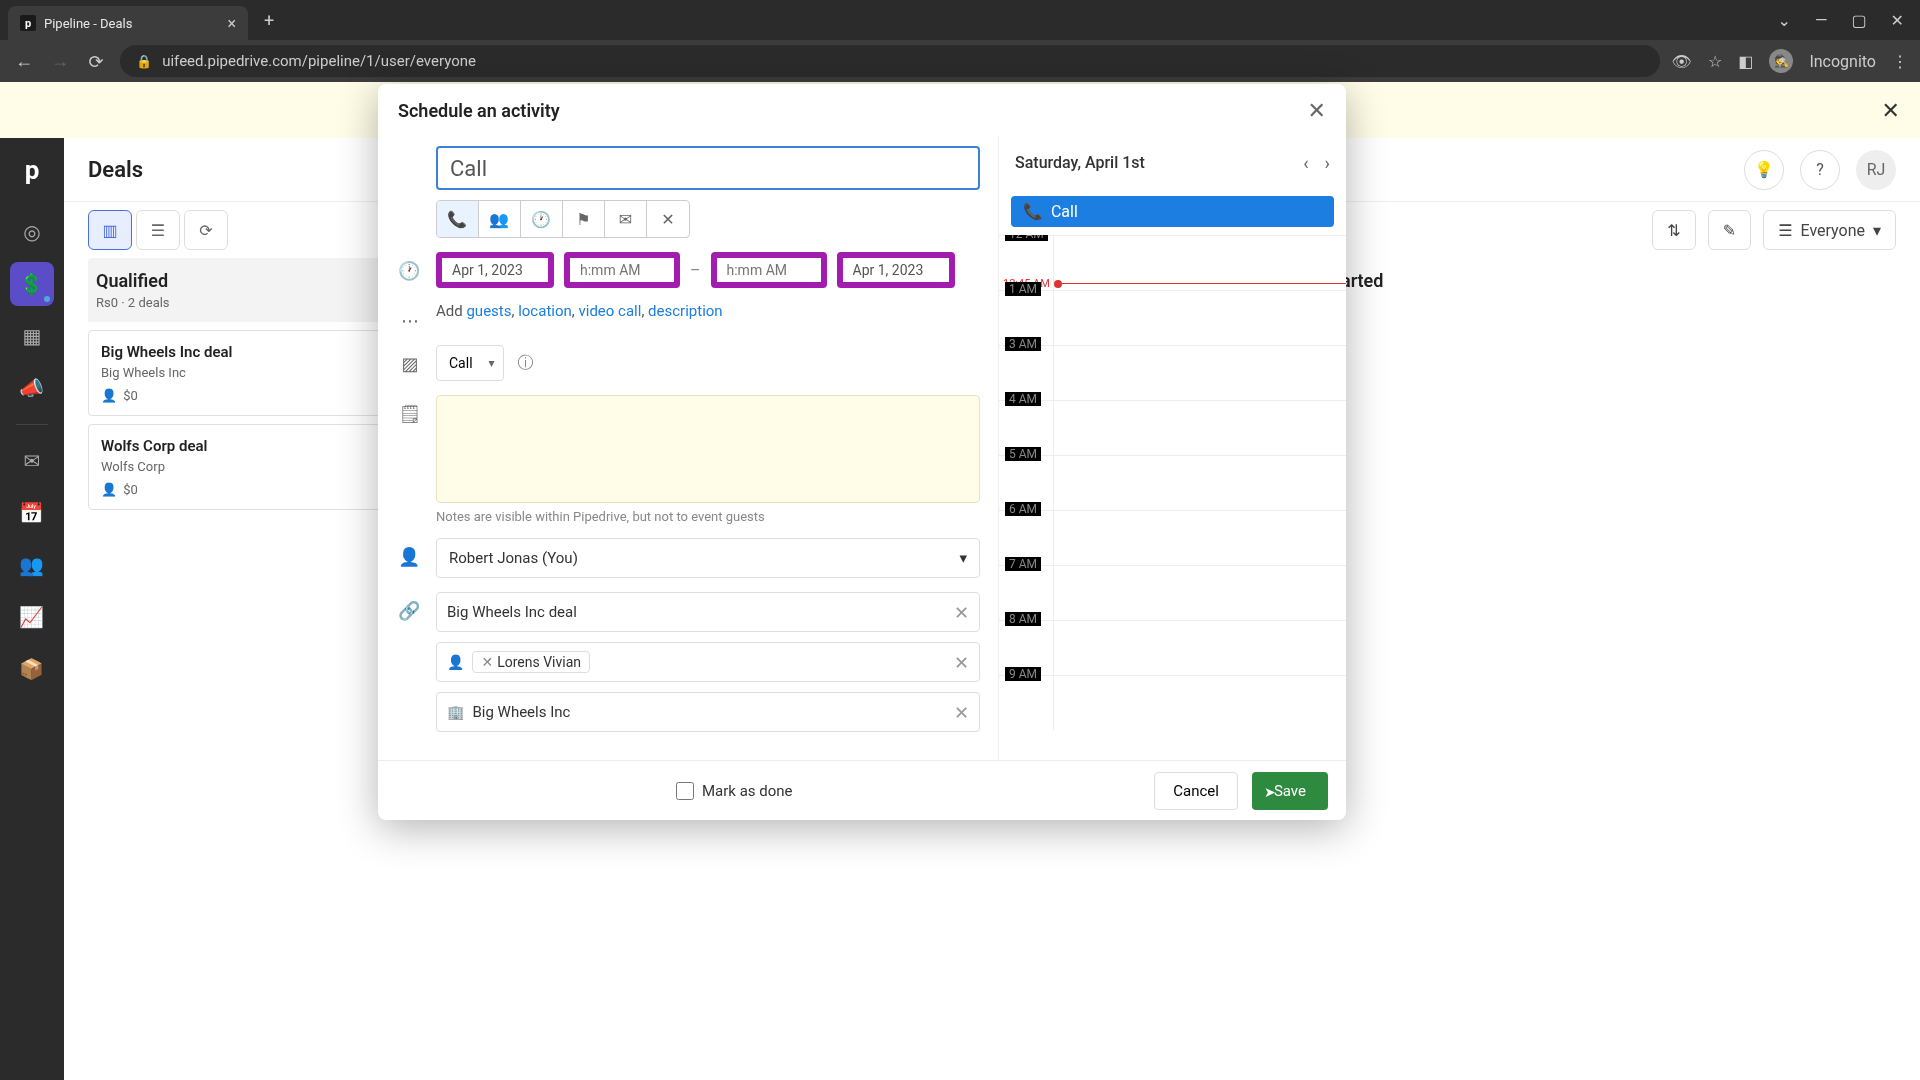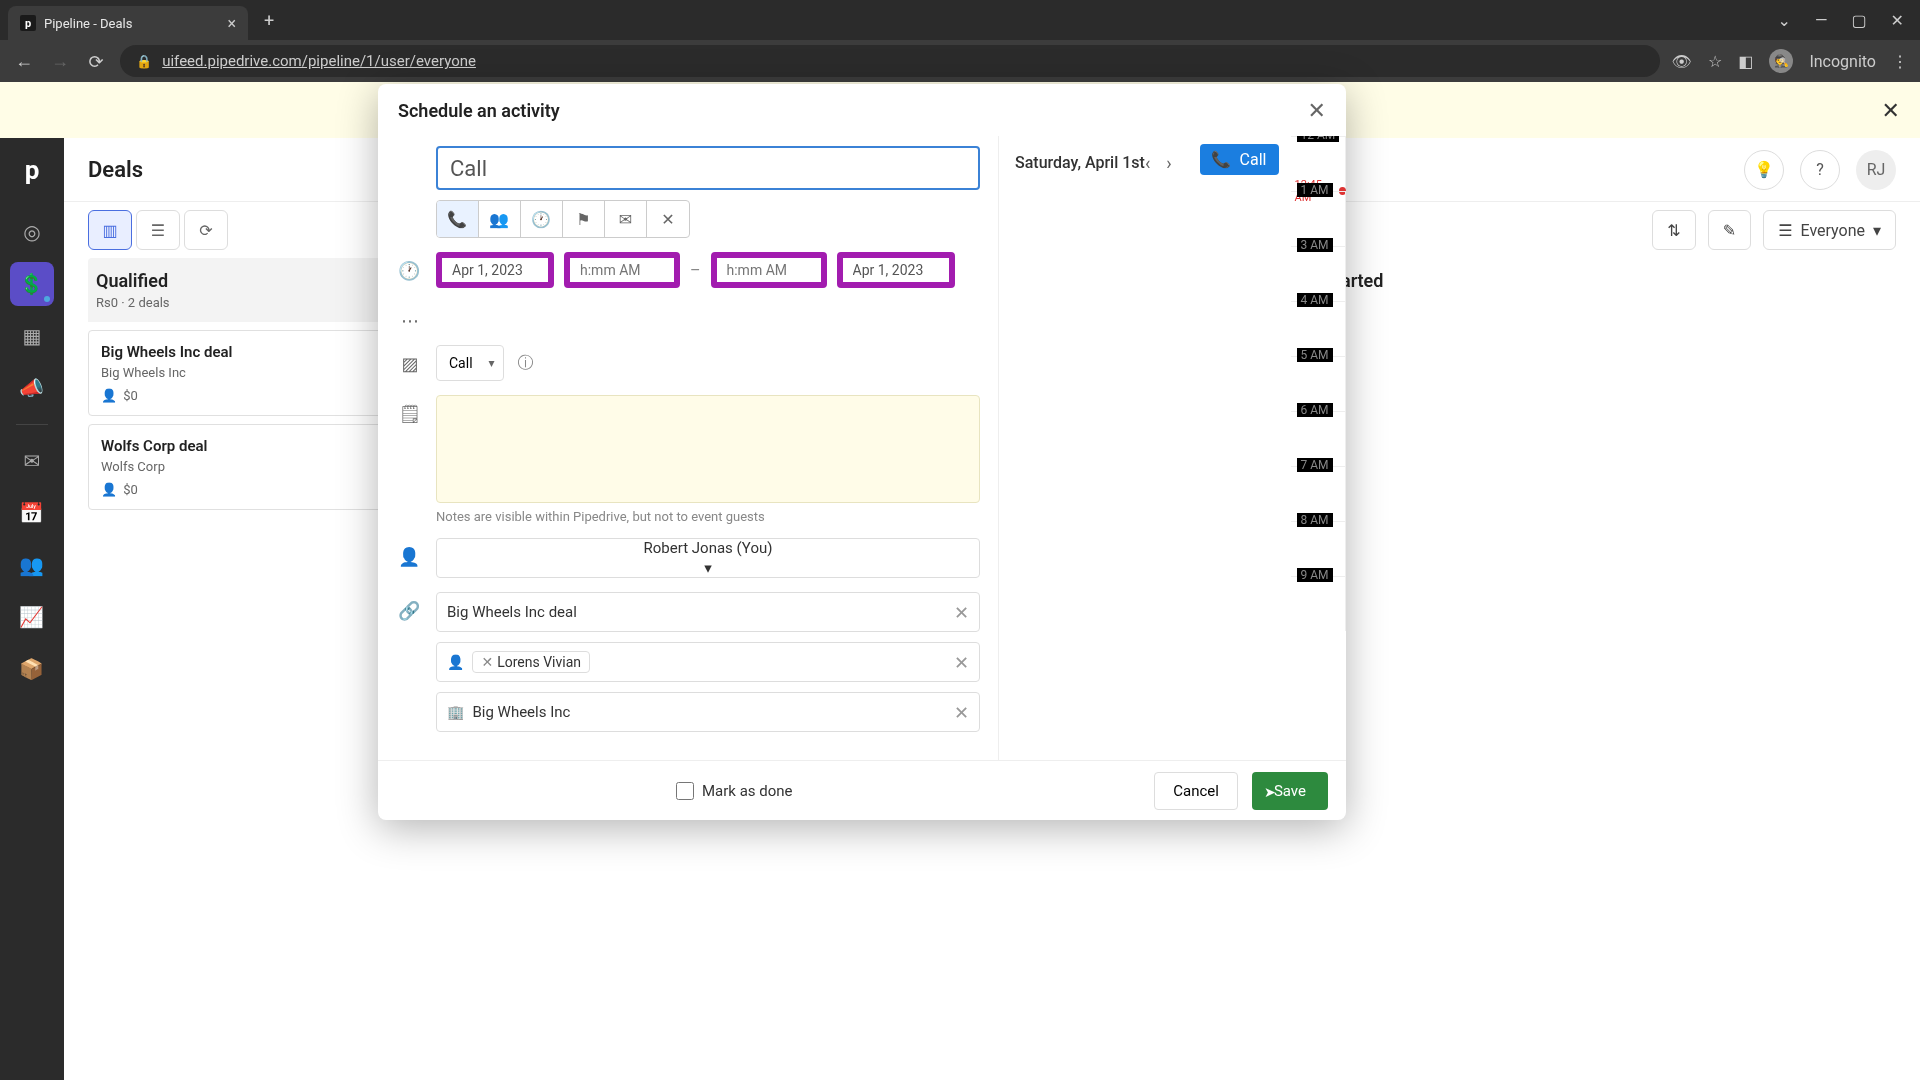--- a/index.html
+++ b/index.html
@@ -13,21 +13,21 @@
 .tab-close { color: #ccc; font-size: 16px; cursor: pointer; }
 .new-tab { color: #ccc; margin-left: 16px; font-size: 18px; cursor: pointer; }
 .window-controls { margin-left: auto; display: flex; gap: 24px; padding-right: 16px; color: #ccc; }
 .window-controls span { cursor: pointer; }
 
 .address-bar { height: 42px; background: #3c3c3c; display: flex; align-items: center; padding: 0 12px; gap: 12px; }
 .nav-btn { color: #ccc; font-size: 18px; cursor: pointer; width: 24px; text-align: center; }
 .nav-btn.disabled { color: #666; }
 .url-bar { flex: 1; background: #2b2b2b; border-radius: 20px; height: 32px; display: flex; align-items: center; padding: 0 16px; gap: 10px; color: #ccc; }
 .url-bar .lock { font-size: 13px; }
-.url-text { font-size: 15px; text-decoration: underline; }
+.url-text { font-size: 15px; }
 .addr-right { display: flex; gap: 16px; align-items: center; color: #ccc; }
 .addr-right .incog-icon { width: 24px; height: 24px; background: #888; border-radius: 50%; display: flex; align-items: center; justify-content: center; font-size: 12px; }
 
 
 .app-area { position: relative; height: calc(1080px - 82px); background: #f7f7f7; }
 
 
 .top-banner { position: absolute; top: 0; left: 0; right: 0; height: 56px; background: #fffde7; display: flex; align-items: center; justify-content: flex-end; padding: 0 20px; }
 .banner-close { font-size: 22px; color: #333; cursor: pointer; }
 
@@ -69,21 +69,21 @@
 .modal-header { height: 52px; display: flex; align-items: center; justify-content: space-between; padding: 0 20px; }
 .modal-title { font-size: 18px; font-weight: 600; color: #222; }
 .modal-close { font-size: 22px; color: #666; cursor: pointer; }
 
 .modal-body { flex: 1; display: flex; overflow: hidden; }
 .form-col { width: 620px; overflow-y: auto; padding: 10px 18px 10px 20px; position: relative; }
 .form-col::-webkit-scrollbar { width: 14px; }
 .form-col::-webkit-scrollbar-thumb { background: #c5c5c5; border-radius: 7px; }
 .form-col::-webkit-scrollbar-track { background: #f0f0f0; }
 
-.cal-col { flex: 1; border-left: 1px solid #eee; display: flex; flex-direction: row; }
+.cal-col { flex: 1; border-left: 1px solid #eee; display: flex; flex-direction: column; }
 .cal-header { height: 52px; display: flex; align-items: center; justify-content: space-between; padding: 0 16px; }
 .cal-date { font-size: 16px; font-weight: 500; color: #333; }
 .cal-nav { display: flex; gap: 16px; color: #666; font-size: 18px; }
 .cal-nav span { cursor: pointer; }
 .cal-event-bar { padding: 8px 12px; }
 .cal-event { background: #1b7ee0; color: #fff; border-radius: 4px; padding: 6px 12px; display: flex; align-items: center; gap: 8px; }
 .cal-grid { flex: 1; overflow-y: auto; position: relative; }
 .cal-grid::-webkit-scrollbar { width: 14px; }
 .cal-grid::-webkit-scrollbar-thumb { background: #c5c5c5; border-radius: 7px; }
 .cal-hour { height: 55px; border-top: 1px solid #eee; position: relative; }
@@ -114,21 +114,21 @@
 .add-links { font-size: 15px; color: #555; }
 .add-links a { color: #1b7ee0; text-decoration: none; cursor: pointer; }
 
 .free-select { height: 36px; border: 1px solid #ddd; border-radius: 4px; padding: 0 30px 0 12px; font-size: 14px; position: relative; display: inline-flex; align-items: center; cursor: pointer; }
 .free-select .chev { position: absolute; right: 8px; font-size: 12px; color: #666; }
 .info-icon { color: #888; margin-left: 10px; cursor: pointer; }
 
 .notes-area { width: 100%; height: 108px; background: #fffce8; border: 1px solid #e8e4c0; border-radius: 4px; }
 .notes-hint { font-size: 13px; color: #888; margin-top: 6px; }
 
-.select-box { width: 100%; height: 40px; border: 1px solid #ddd; border-radius: 4px; padding: 0 12px; display: flex; align-items: center; justify-content: space-between; cursor: pointer; font-size: 15px; color: #333; flex-direction: column; }
+.select-box { width: 100%; height: 40px; border: 1px solid #ddd; border-radius: 4px; padding: 0 12px; display: flex; align-items: center; justify-content: space-between; cursor: pointer; font-size: 15px; color: #333; }
 
 .link-box { width: 100%; min-height: 40px; border: 1px solid #ddd; border-radius: 4px; padding: 6px 10px; display: flex; align-items: center; gap: 8px; font-size: 15px; color: #333; margin-bottom: 10px; position: relative; }
 .link-box .clear { position: absolute; right: 10px; color: #999; cursor: pointer; font-size: 18px; }
 .link-icon { color: #777; font-size: 14px; }
 .chip { display: inline-flex; align-items: center; gap: 4px; border: 1px solid #ddd; border-radius: 4px; padding: 2px 8px; font-size: 14px; }
 .chip .cx { color: #888; cursor: pointer; font-size: 14px; }
 
 
 .modal-footer { height: 60px; border-top: 1px solid #eee; display: flex; align-items: center; justify-content: flex-end; gap: 14px; padding: 0 18px; }
 .mark-done { display: flex; align-items: center; gap: 8px; margin-right: auto; margin-left: 280px; color: #333; font-size: 15px; }
@@ -276,20 +276,23 @@
               <input class="date-input" value="Apr 1, 2023" style="">
               <input class="time-input" placeholder="h:mm AM" style="">
               <span class="dash">–</span>
               <input class="time-input" placeholder="h:mm AM" style="">
               <input class="date-input" value="Apr 1, 2023" style="">
             </div>
           </div>
 
           <div class="form-row">
             <div class="row-icon">⋯</div>
+            <div class="row-body add-links">
+              <span>Add </span><a>guests</a>, <a>location</a>, <a>video call</a>, <a>description</a>
+            </div>
           </div>
 
           <div class="form-row">
             <div class="row-icon">▨</div>
             <div class="row-body">
               <span class="free-select">
                 <span>Call</span>
                   <span class="chev">▾</span>
               </span>
               <span class="info-icon">ⓘ</span>

